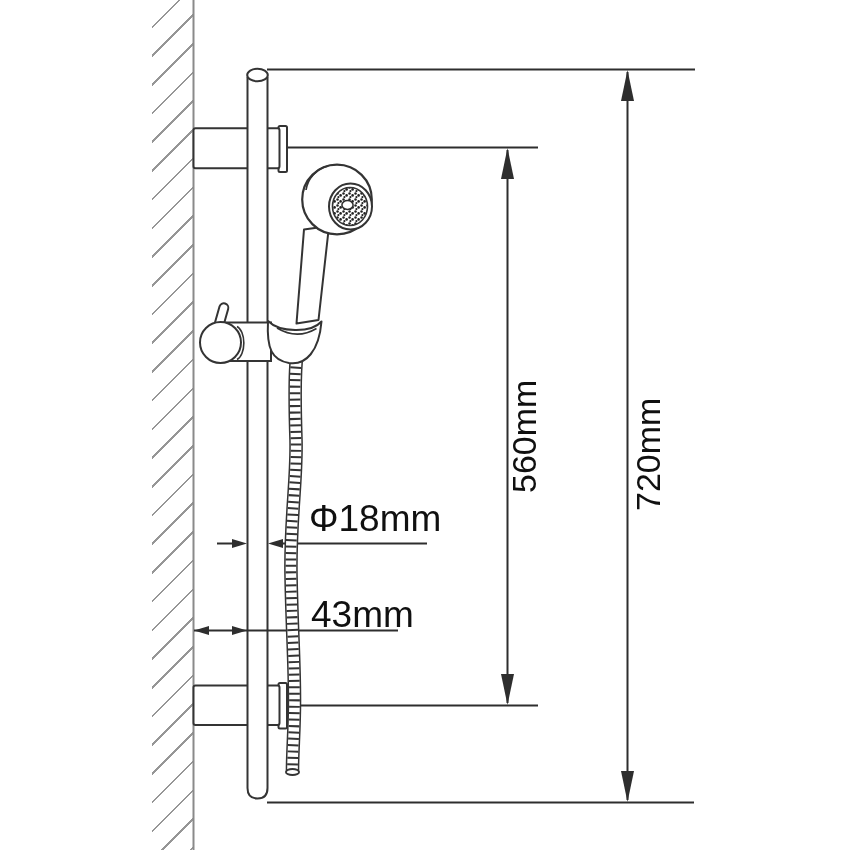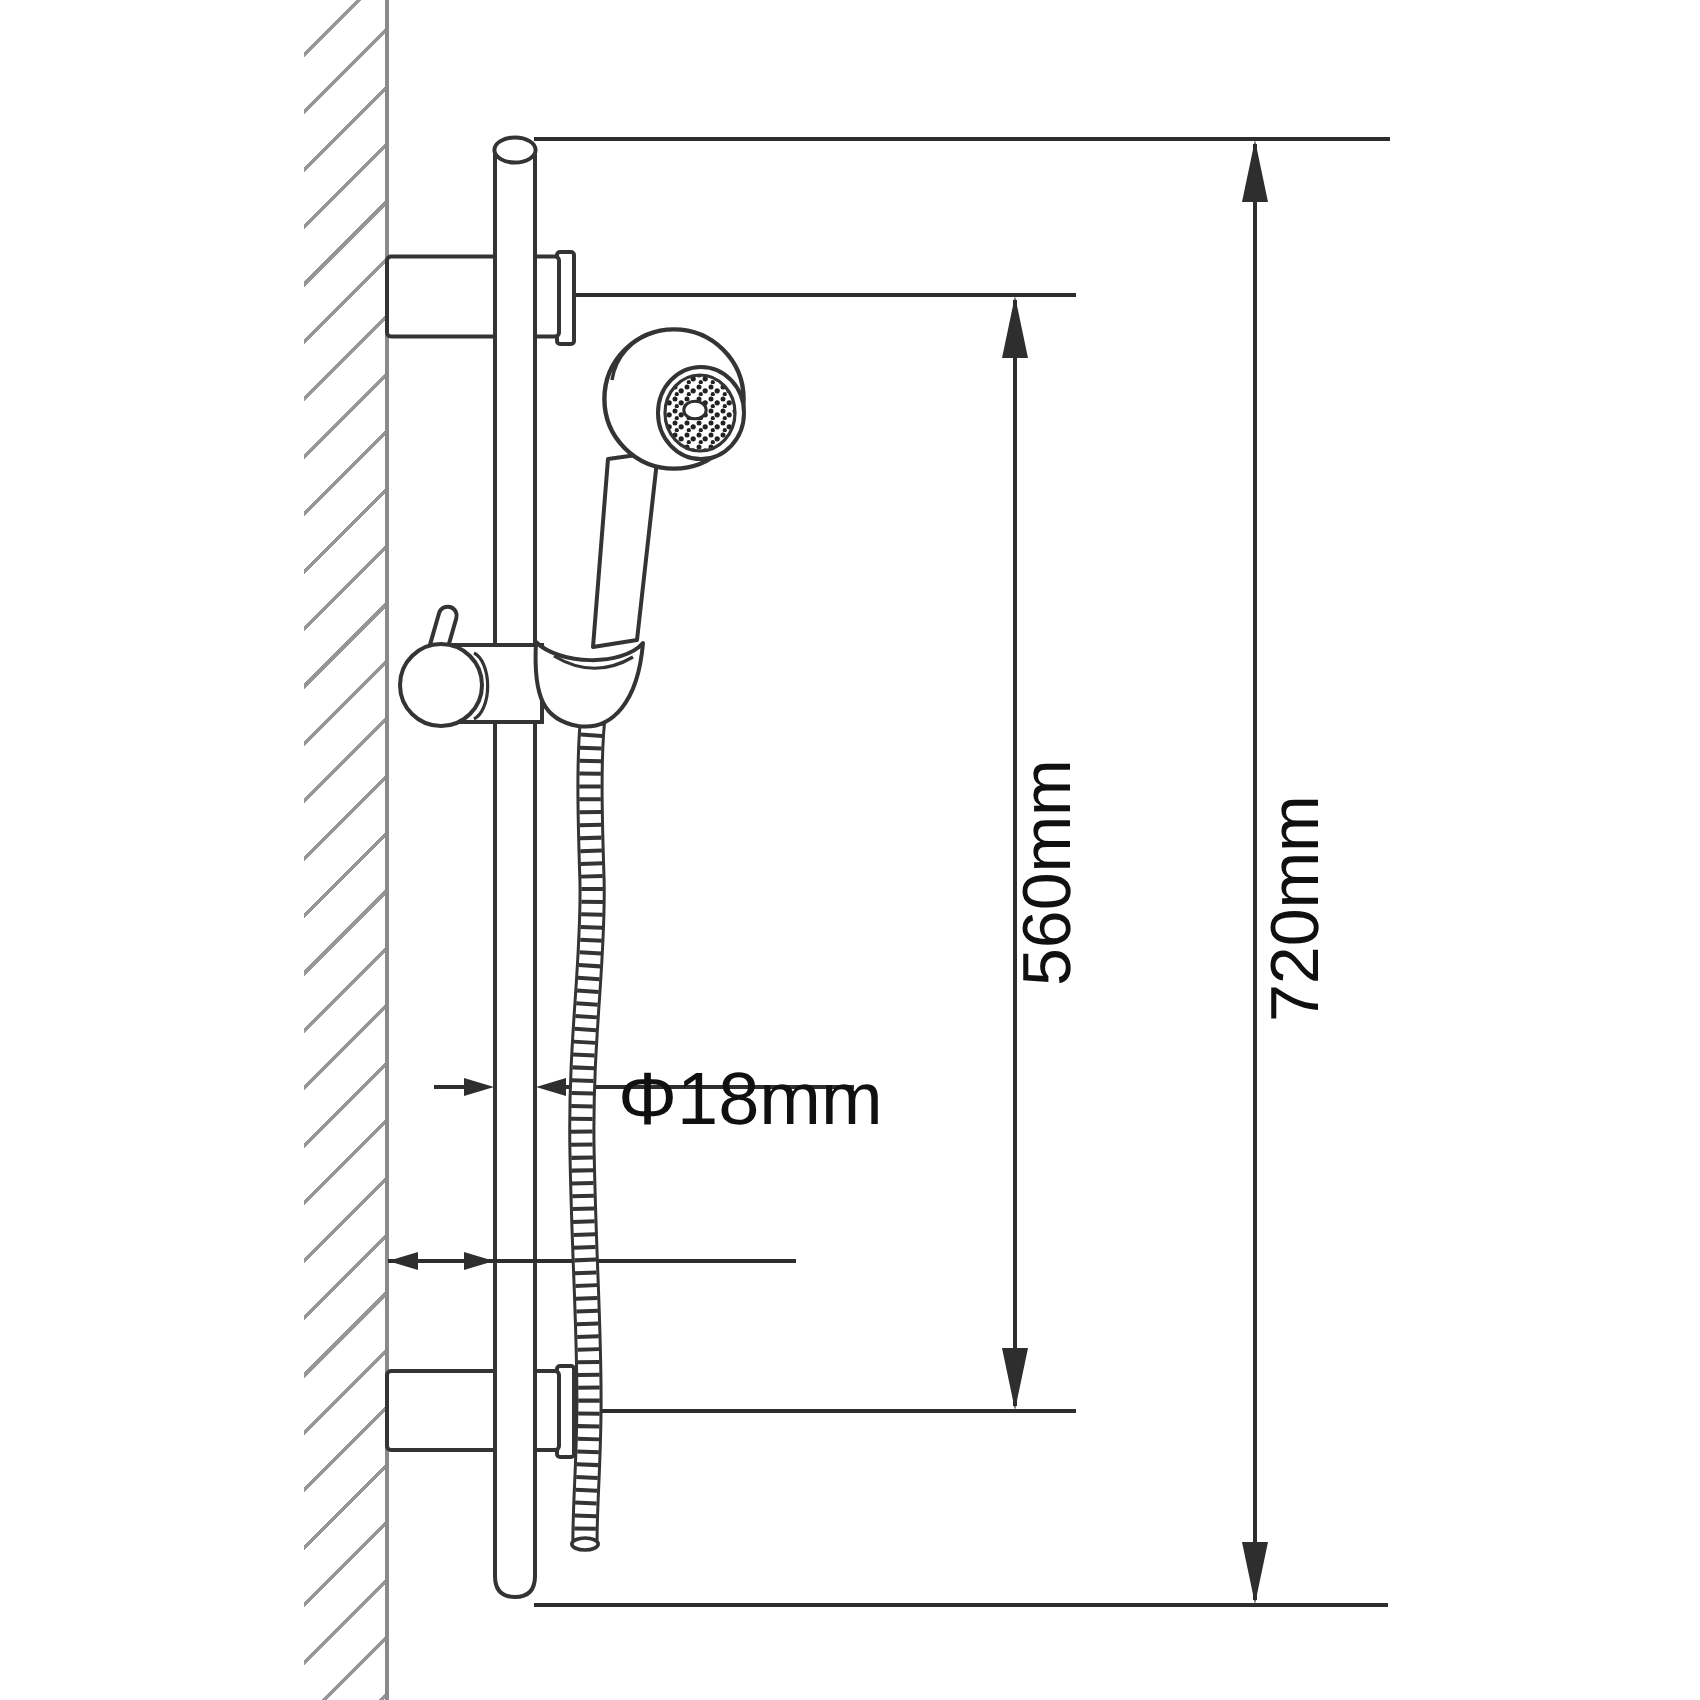--- a/index.html
+++ b/index.html
@@ -11,21 +11,21 @@
     position:absolute;left:152px;top:0;width:41px;height:850px;
     background:repeating-linear-gradient(135deg,transparent 0 18.5px,#969696 18.5px 20.3px);
   }
   .art{position:absolute;left:0;top:0;width:850px;height:850px;}
   .dim-label{
     position:absolute;color:#101010;line-height:1;white-space:nowrap;
     font-family:"Liberation Sans", sans-serif;
   }
   .dim-label.h37{font-size:37px;}
   .dim-label.v34{font-size:34px;transform:rotate(-90deg);transform-origin:0 0;}
-  #lbl-diameter{left:309px;top:531px;}
+  #lbl-diameter{left:309px;top:500px;}
   #lbl-offset{left:311px;top:596px;}
   #lbl-560{left:507px;top:493px;}
   #lbl-720{left:631px;top:511px;}
 </style>
 </head>
 <body>
 
 <div class="stage">
 
   <div class="hatch"></div>
@@ -114,16 +114,17 @@
       <rect x="217" y="303" width="9" height="26" rx="4.5" transform="rotate(16 221.5 316)" fill="#ffffff" stroke="#343434" stroke-width="2"></rect>
       <rect x="221" y="322.5" width="50" height="38.5" fill="#ffffff" stroke="#343434" stroke-width="2"></rect>
       <path d="M 268 321 C 266.5 349 272 360 289 363 C 306 365.5 319 351 321.5 321.5 C 311 333.5 279.5 332.5 268 321 Z" fill="#ffffff" stroke="#343434" stroke-width="2" stroke-linejoin="round"></path>
       <path d="M 277 328 Q 297 340 316.5 328.5" fill="none" stroke="#343434" stroke-width="1.6"></path>
       <circle cx="220.5" cy="342.5" r="20.5" fill="#ffffff" stroke="#343434" stroke-width="2"></circle>
       <path d="M 237 326.5 A 9 17 0 0 1 237 359.5" fill="none" stroke="#343434" stroke-width="1.6"></path>
     </g>
   </svg>
 
   <div id="lbl-diameter" class="dim-label h37">Φ18mm</div>
+  <div id="lbl-offset" class="dim-label h37">43mm</div>
   <div id="lbl-560" class="dim-label v34">560mm</div>
   <div id="lbl-720" class="dim-label v34">720mm</div>
 
 </div>
 
 </body></html>

